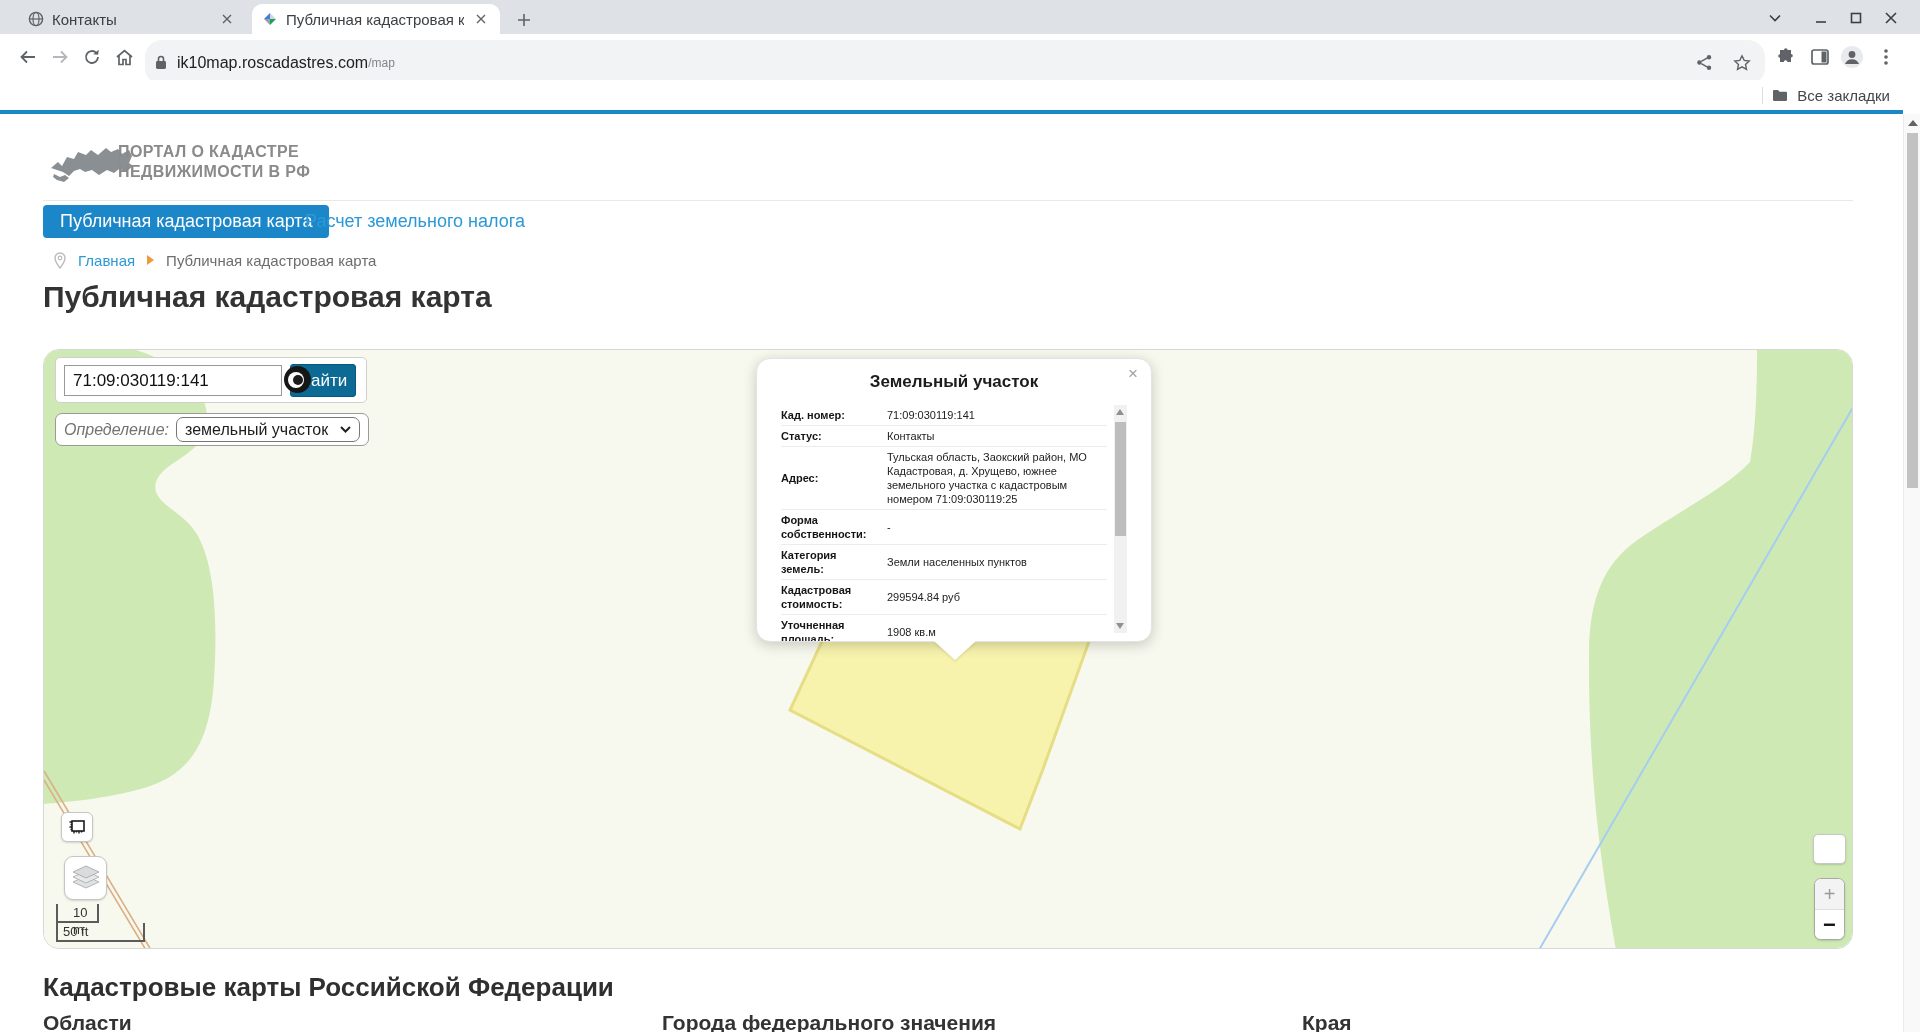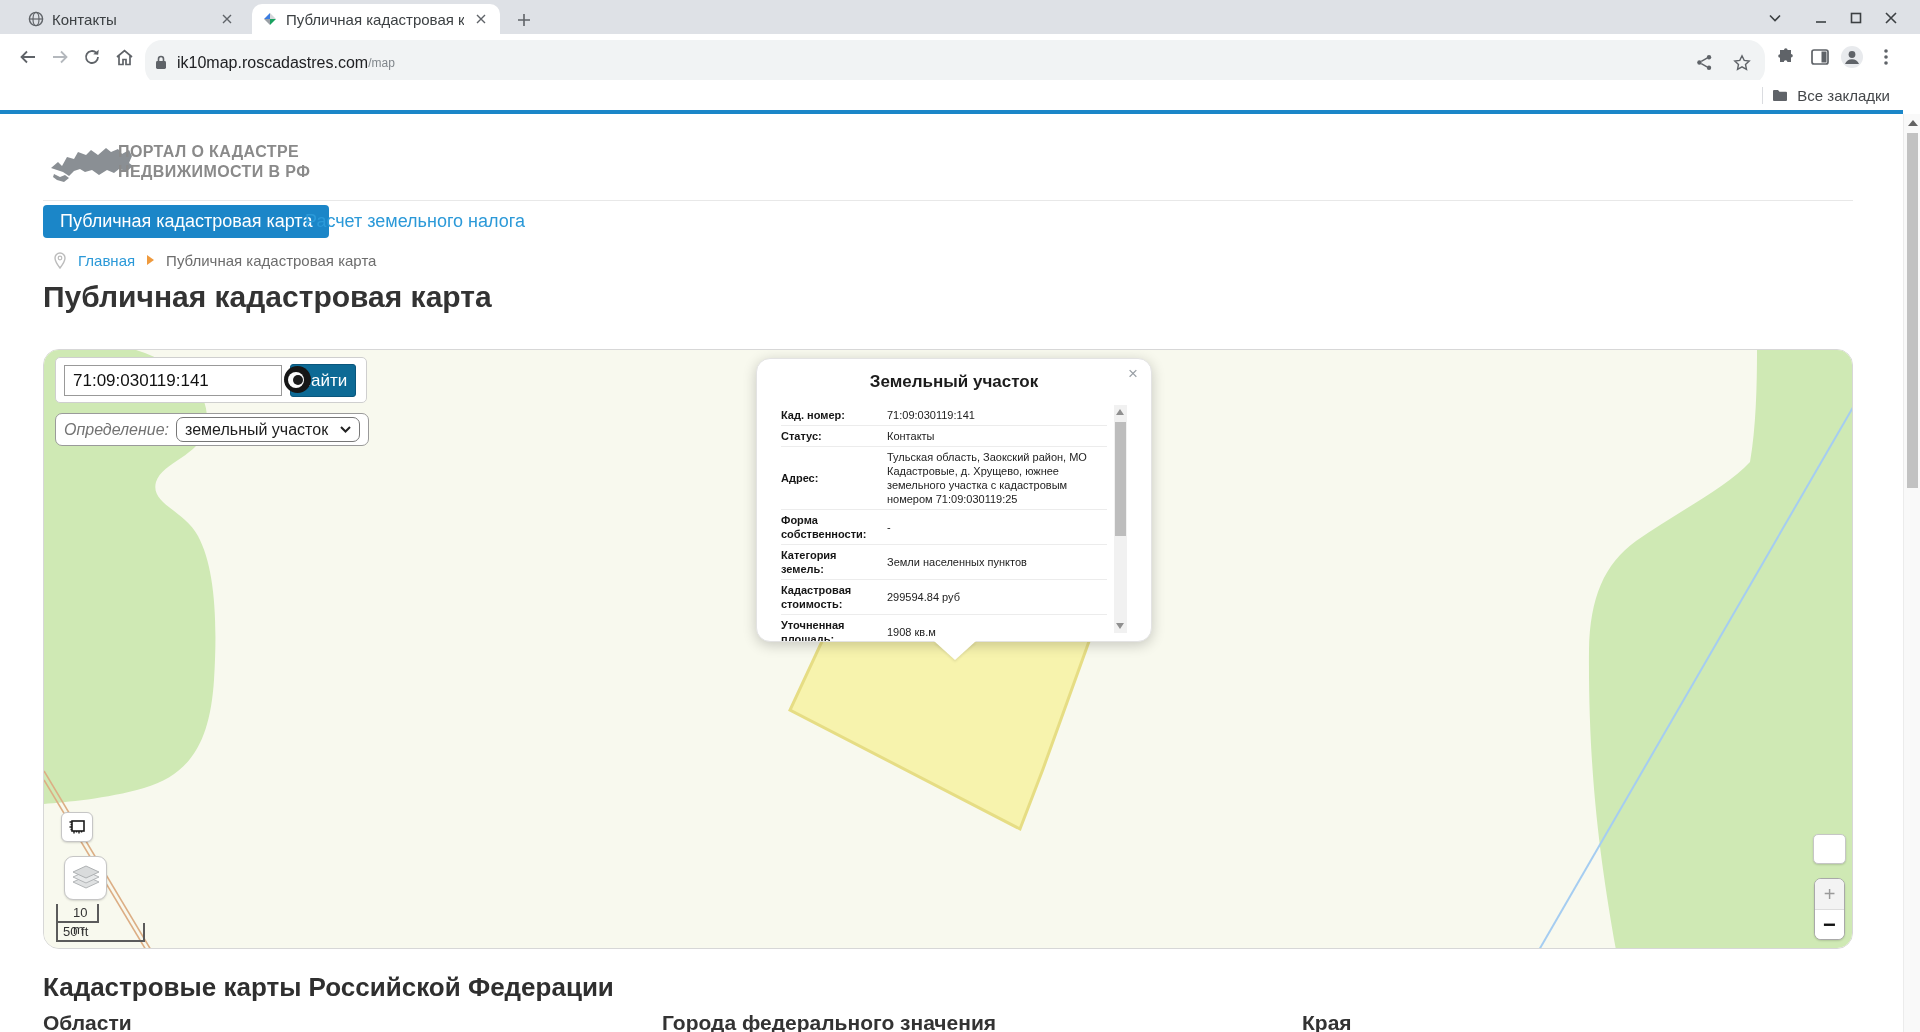--- a/index.html
+++ b/index.html
@@ -366,21 +366,21 @@
           <tr>
         <td class="lbl">Кад. номер:</td>
         <td>71:09:030119:141</td>
           </tr>
       <tr>
         <td class="lbl">Статус:</td>
         <td>Контакты</td>
           </tr>
       <tr>
         <td class="lbl">Адрес:</td>
-        <td>Тульская область, Заокский район, МО Кадастровые, д. Хрущево, южнее земельного участка с кадастровым номером 71:09:030119:25</td>
+        <td>Тульская область, Заокский район, МО Кадастровая, д. Хрущево, южнее земельного участка с кадастровым номером 71:09:030119:25</td>
           </tr>
       <tr>
         <td class="lbl">Форма собственности:</td>
         <td>-</td>
           </tr>
       <tr>
         <td class="lbl">Категория земель:</td>
         <td>Земли населенных пунктов</td>
           </tr>
       <tr>

